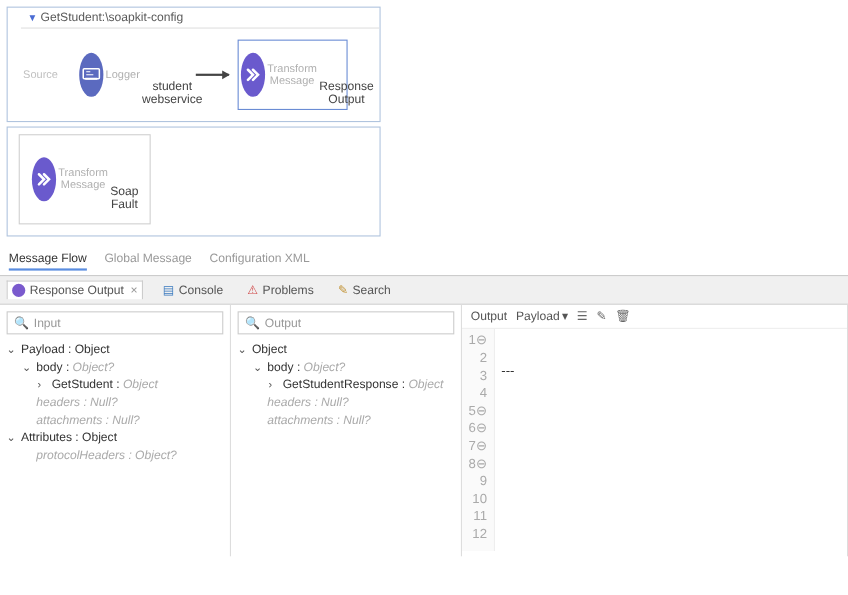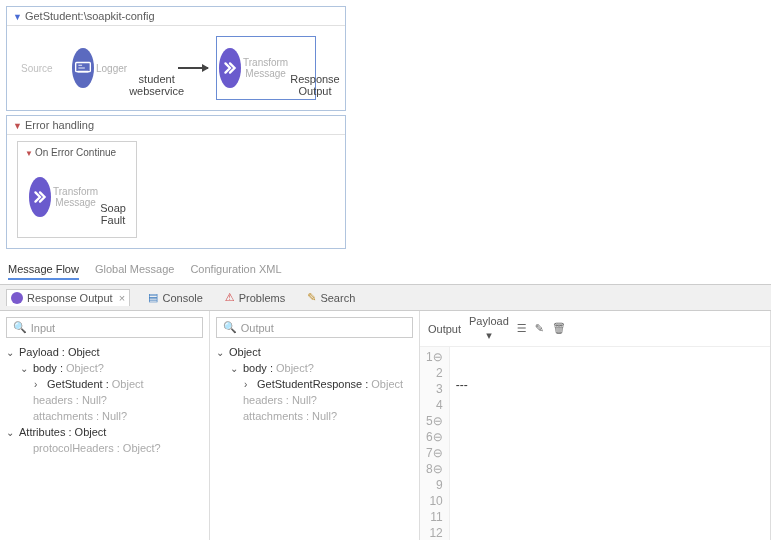--- a/index.html
+++ b/index.html
@@ -1,20 +1,20 @@
 <!DOCTYPE html>
 <html><head>
 <meta charset="utf-8">
 <style>
 * { box-sizing: border-box; margin: 0; padding: 0; font-family: Arial, sans-serif; }
 body { background: #fff; font-size: 12px; color: #333; }
 
 .flow-canvas { background: #fff; padding: 6px; }
 .flow-box { border: 1px solid #b0c4de; margin-bottom: 4px; width: 340px; }
-.flow-header { padding: 3px 6px; border-bottom: 1px solid #e0e0e0; font-size: 11px; color: #5a5a5a; }
+.flow-header { padding: 3px 6px; border-bottom: 1px solid #e0e0e0; font-size: 11px; color: #5a5a5a; margin-left: 12px; }
 .flow-header .arrow { color: #4a6cd4; margin-right: 3px; font-size: 9px; }
 .flow-header.error .arrow { color: #c05050; }
 .flow-body { display: flex; align-items: center; padding: 10px; gap: 8px; }
 .source-label { color: #c0c0c0; font-size: 10px; writing-mode: horizontal-tb; width: 45px; text-align: left; padding-left: 4px; }
 
 .step { display: flex; align-items: center; gap: 2px; width: 100px; padding: 2px;}
 .step.selected { border: 1px solid #6a8cd4; }
 .step-icon { width: 40px; height: 40px; border-radius: 50%; background: #6a5acd; display: flex; align-items: center; justify-content: center; color: #fff; font-size: 18px; }
 .step-icon.logger { background: #5b6abf; }
 .step-icon svg { width: 22px; height: 22px; fill: #fff; }
@@ -44,26 +44,26 @@
 .mapper-col { border-right: 1px solid #ddd; display: flex; flex-direction: column; }
 .col-input { width: 210px; }
 .col-output { width: 210px; }
 .col-code { flex: 1; }
 .search-row { border: 1px solid #ccc; margin: 6px; padding: 3px 6px; display: flex; align-items: center; gap: 4px; font-size: 11px; color: #999; }
 .tree { padding: 0 6px 6px 6px; font-size: 11px; }
 .tree-node { padding: 2px 0; }
 .tree-label { display: flex; align-items: center; gap: 3px; }
 .chev { color: #555; font-size: 10px; width: 10px; display: inline-block; }
 .key { color: #333; }
-.type { color: #aaa; }
+.type { color: #aaa; font-style: italic; }
 .indent1 { padding-left: 14px; }
 .indent2 { padding-left: 28px; }
 
 .code-header { display: flex; align-items: center; gap: 8px; padding: 4px 8px; font-size: 11px; color: #555; border-bottom: 1px solid #eee; }
-.code-header .dd { display: flex; align-items: center; gap: 2px; flex-direction: column; }
+.code-header .dd { display: flex; align-items: center; gap: 2px; }
 .code-area { display: flex; font-family: Consolas, monospace; font-size: 12px; overflow: auto; }
 .gutter { background: #fafafa; color: #aaa; text-align: right; padding: 2px 6px; border-right: 1px solid #eee; }
 .gutter div { line-height: 16px; }
 .code { padding: 2px 6px; white-space: pre; }
 .code div { line-height: 16px; }
 .kw { color: #8b008b; font-weight: bold; }
 .ns { color: #1a7abf; }
 .bold { font-weight: bold; }
 .tb-icon { color: #666; cursor: pointer; }
 </style>
@@ -93,24 +93,22 @@
             <svg viewBox="0 0 24 24">
               <path d="M7 7l5 5-5 5M12 7l5 5-5 5" stroke="#fff" stroke-width="2.5" fill="none" stroke-linecap="round"></path>
             </svg>
           </div>
         <div class="step-type">Transform Message</div>
         <div class="step-name">Response Output</div>
       </div>
     </div>
   </div>
   <div class="flow-box">
-    <div class="flow-header error"><span class="arrow">▼</span><span>Error handling</span></div>
     <div class="error-body">
       <div class="error-sub">
-        <div class="error-sub-header"><span class="arrow">▼</span><span>On Error Continue</span></div>
         <div class="error-sub-body">
           <div class="step">
             <div class="step-icon">
                 <svg viewBox="0 0 24 24">
                   <path d="M7 7l5 5-5 5M12 7l5 5-5 5" stroke="#fff" stroke-width="2.5" fill="none" stroke-linecap="round"></path>
                 </svg>
               </div>
             <div class="step-type">Transform Message</div>
             <div class="step-name">Soap Fault</div>
           </div>

